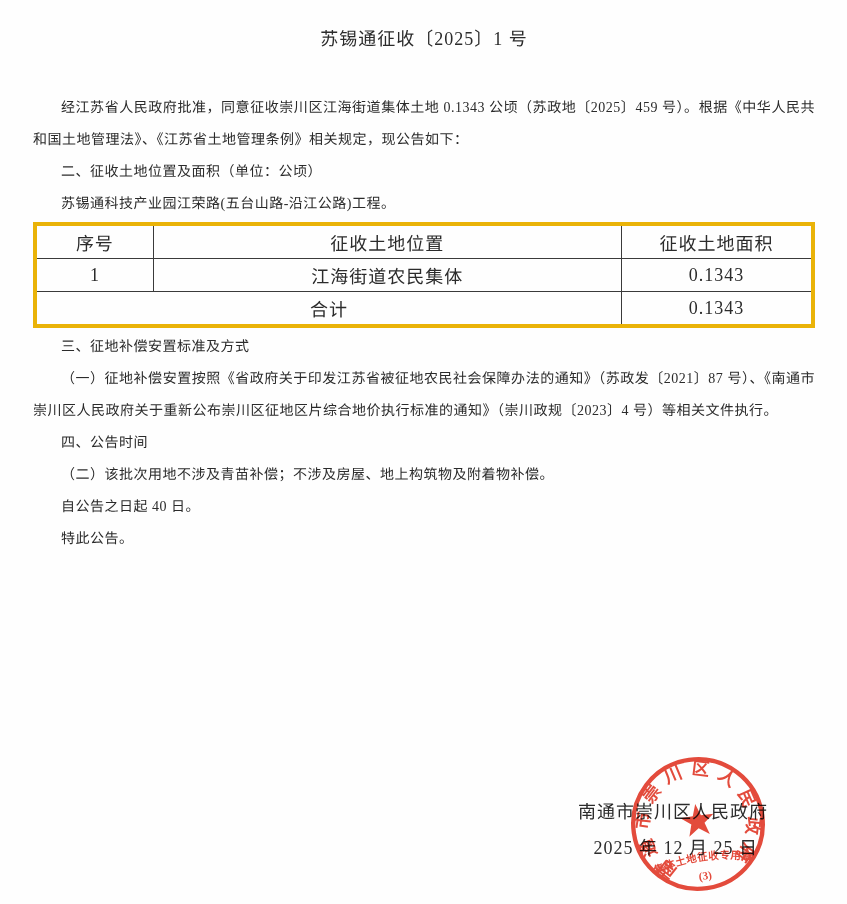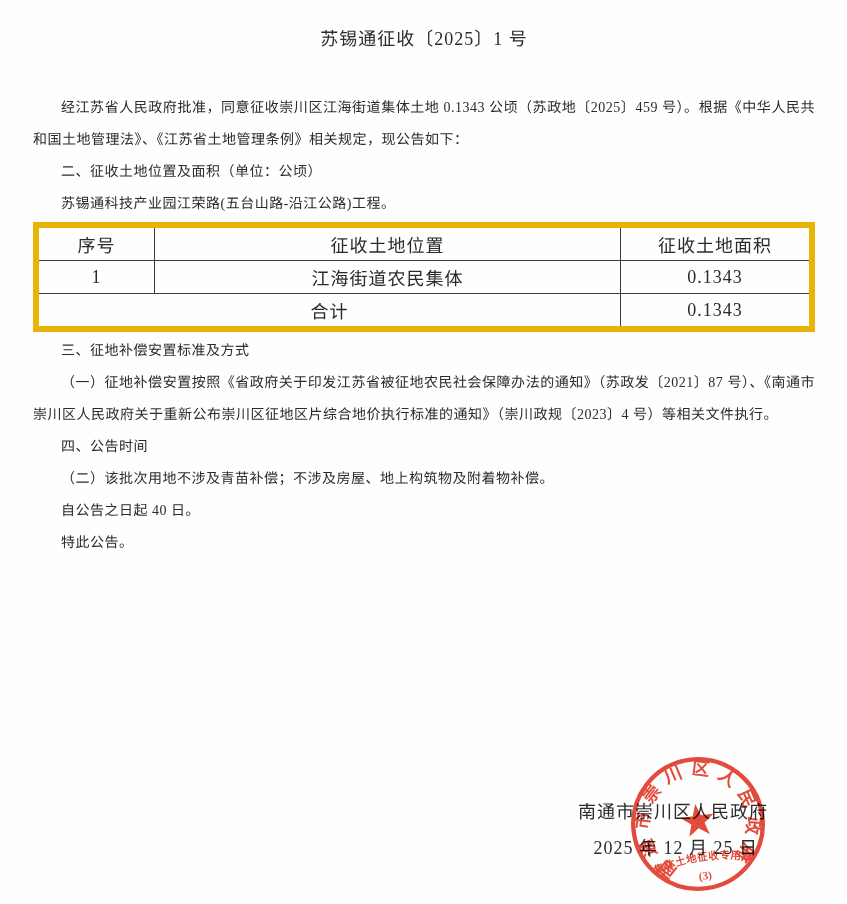--- a/index.html
+++ b/index.html
@@ -56,21 +56,21 @@
   }
   .land-table th, .land-table td {
     border: 1px solid #3a3a3a;
     height: 32px;
     text-align: center;
     vertical-align: middle;
     font-weight: normal;
     letter-spacing: 1px;
     padding: 0;
   }
-  .land-table { border: 6px solid #eab308; }
+  .land-table { border: 4px solid #eab308; }
   .col-no   { width: 15%; }
   .col-loc  { width: 60.5%; }
   .col-area { width: 24.5%; }
   .sign-block {
     position: absolute;
     top: 800px;
     right: 79px;
     text-align: right;
     font-size: 18px;
     letter-spacing: 1px;

